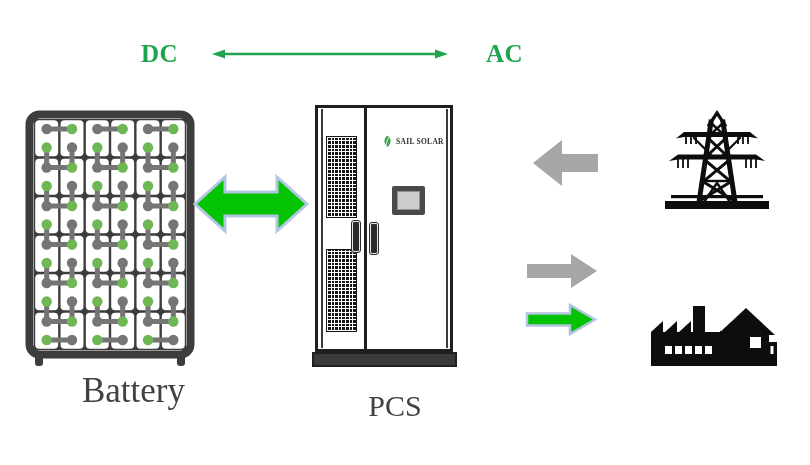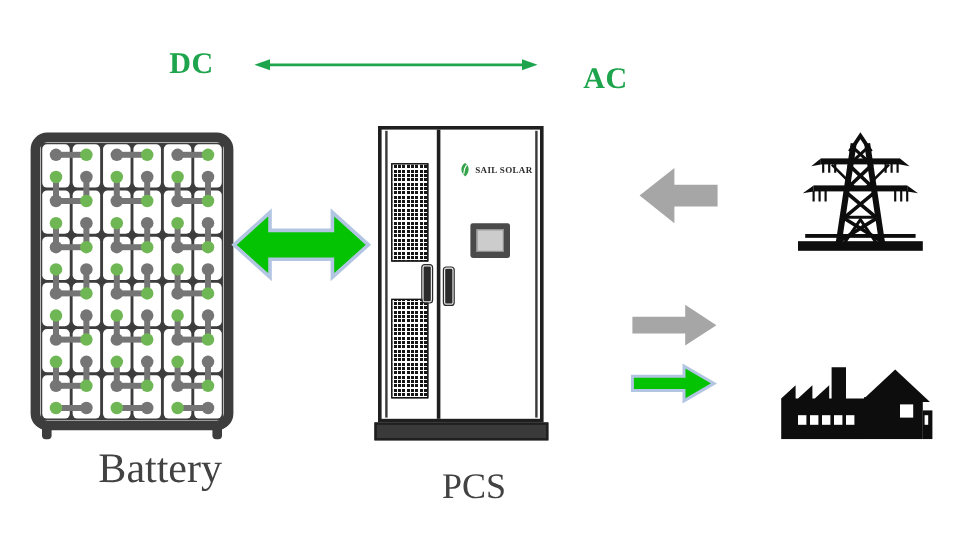--- a/index.html
+++ b/index.html
@@ -5,21 +5,21 @@
   html,body{margin:0;padding:0;background:#fff;}
   .stage{
     position:relative;width:810px;height:465px;background:#fff;overflow:hidden;
     font-family:Liberation Serif, serif;
     padding-left:12px;
   }
   .abs{position:absolute;}
   
   .hdr-label{font-weight:700;font-size:25px;color:var(--text-green);letter-spacing:.5px;}
   #dc-label{left:141px;top:40px;}
-  #ac-label{left:486px;top:52px;}
+  #ac-label{left:486px;top:40px;}
   #thin-arrow{left:210px;top:47px;}
   .t-green{fill:var(--text-green);}
   .t-green-s{stroke:var(--text-green);}
   
   .caption{color:var(--label-dark);}
   #battery-caption{left:25px;top:371px;width:160px;text-align:right;font-size:35px;}
   #pcs-caption{left:330px;top:389px;width:130px;text-align:center;font-size:30px;}
   
   #battery-icon{left:25px;top:110px;}
   

